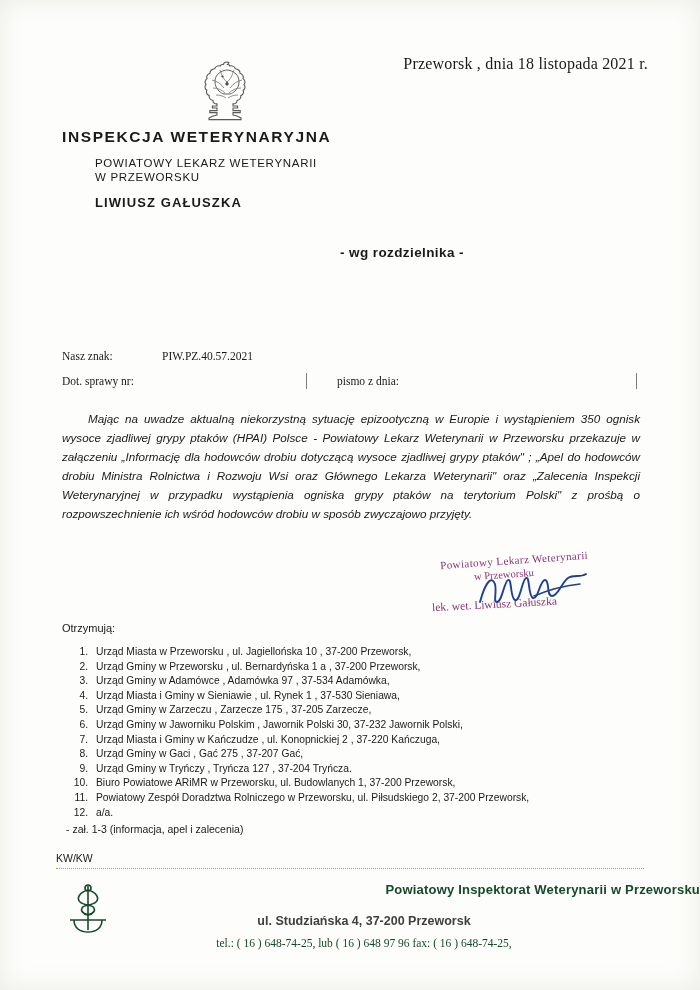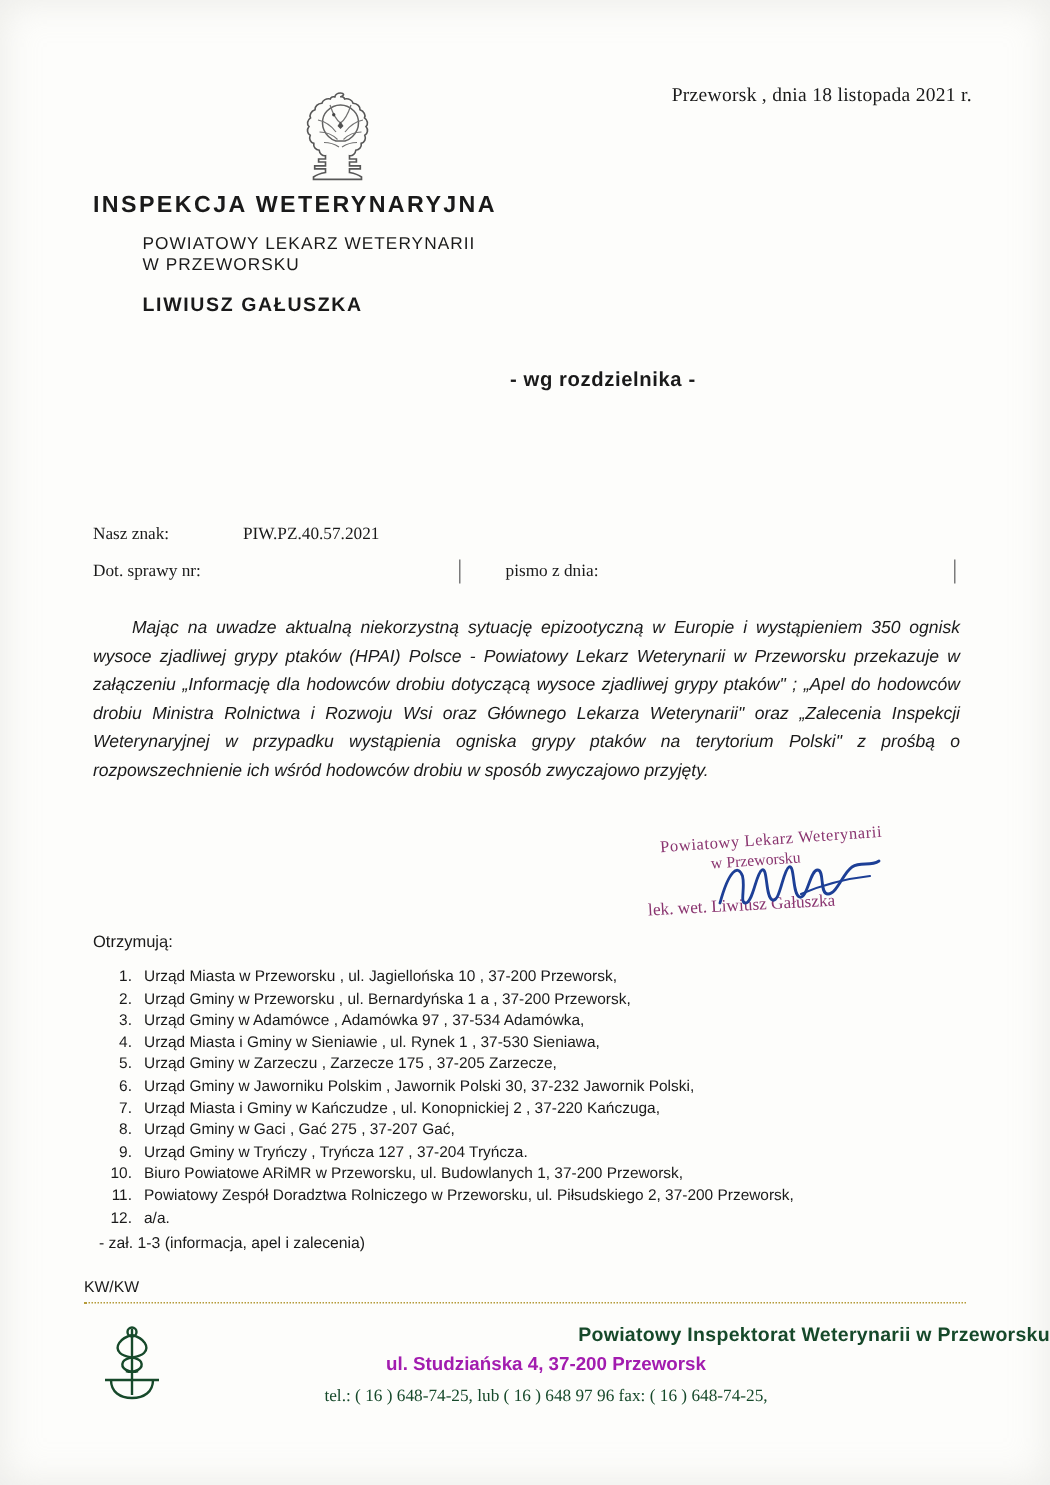--- a/index.html
+++ b/index.html
@@ -26,21 +26,21 @@
     content: "";
     position: absolute;
     inset: 0;
     box-shadow: inset 0 0 26px rgba(200,200,195,0.35);
     pointer-events: none;
   }
   .date-line {
     position: absolute;
     top: 55px;
     right: 52px;
-    font-size: 13px;
+    font-size: 16px;
     letter-spacing: 0.2px;
     white-space: nowrap;
   }
   
   .emblem {
     position: absolute;
     top: 58px;
     left: 196px;
     width: 62px;
     height: 72px;
@@ -258,22 +258,22 @@
     color: #16492a;
     letter-spacing: 0.2px;
     margin-top: 4px;
     margin-left: 28px;
     text-align: right;
   }
   .f-addr {
     font-family: "Liberation Sans", sans-serif;
     font-weight: bold;
     font-size: 12.5px;
-    color: #a21caf;
-    margin-top: 5px;
+    color: #404040;
+    margin-top: 17px;
     margin-left: 28px;
   }
   .f-tel {
     font-family: "Liberation Serif", serif;
     font-size: 11.5px;
     color: #16492a;
     margin-top: 9px;
     margin-left: 28px;
   }
   .f-mail {

